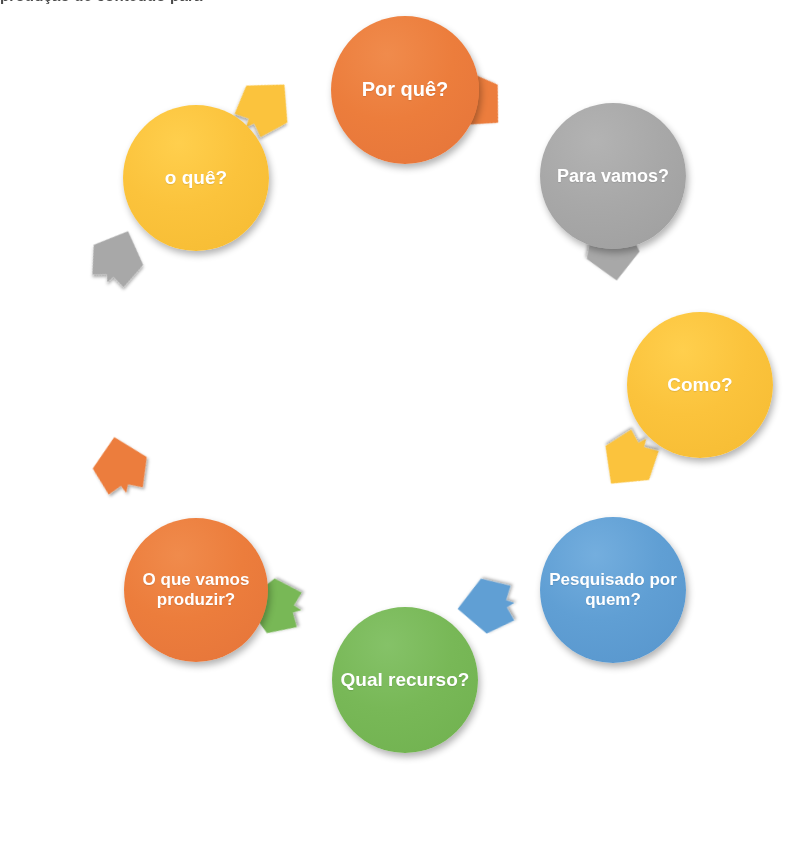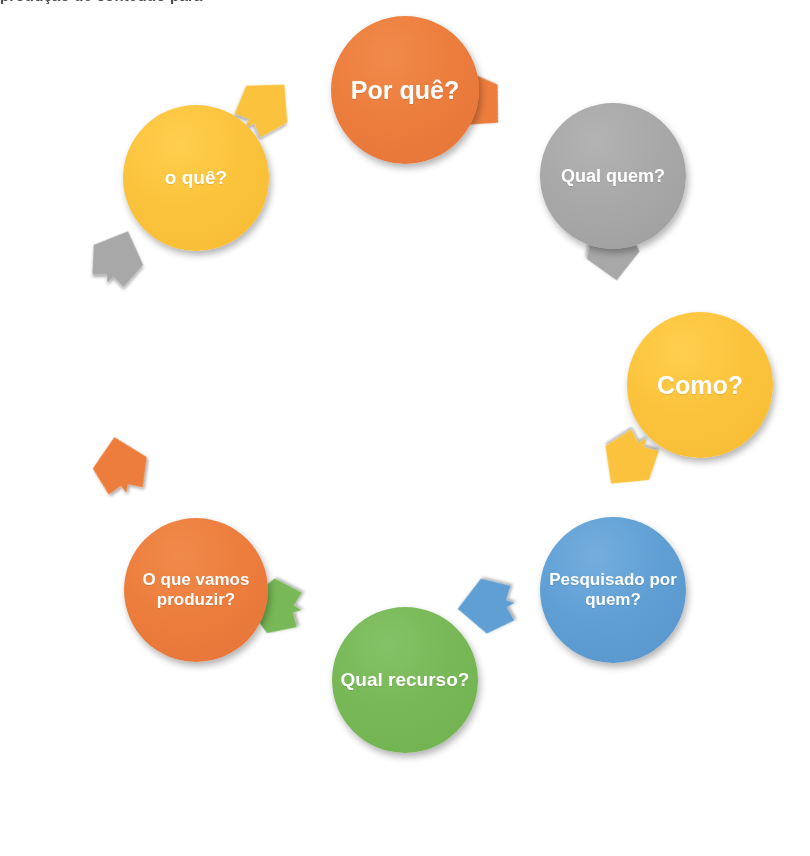--- a/index.html
+++ b/index.html
@@ -157,27 +157,27 @@
       <svg viewBox="0 0 100 100">
         <defs>
           <filter id="arrow-shadow-7" x="-40%" y="-40%" width="200%" height="200%">
             <feDropShadow dx="2" dy="4" stdDeviation="3" flood-color="#000000" flood-opacity="0.34"></feDropShadow>
           </filter>
         </defs>
         <path d="M50 4 L96 48 L79 96 L56 86 L50 99 L44 86 L21 96 L4 48 Z" fill="#a8a8a8" filter="url(#arrow-shadow-7)"></path>
       </svg>
     </div>
     <div class="cycle-node tone-orange" style="width: 148px; height: 148px; left: 331px; top: 16px;">
-      <span class="node-label" style="font-size: 25px;">Por quê?</span>
+      <span class="node-label" style="font-size: 20px;">Por quê?</span>
     </div>
     <div class="cycle-node tone-gray" style="width: 146px; height: 146px; left: 540px; top: 103px;">
-      <span class="node-label" style="font-size: 18px;">Qual quem?</span>
+      <span class="node-label" style="font-size: 18px;">Para vamos?</span>
     </div>
     <div class="cycle-node tone-yellow" style="width: 146px; height: 146px; left: 627px; top: 312px;">
-      <span class="node-label" style="font-size: 25px;">Como?</span>
+      <span class="node-label" style="font-size: 19px;">Como?</span>
     </div>
     <div class="cycle-node tone-blue" style="width: 146px; height: 146px; left: 540px; top: 517px; justify-content: flex-end;">
       <span class="node-label" style="font-size: 17px;">Pesquisado por quem?</span>
     </div>
     <div class="cycle-node tone-green" style="width: 146px; height: 146px; left: 332px; top: 607px;">
       <span class="node-label" style="font-size: 19px;">Qual recurso?</span>
     </div>
     <div class="cycle-node tone-orange" style="width: 144px; height: 144px; left: 124px; top: 518px;">
       <span class="node-label" style="font-size: 17px;">O que vamos produzir?</span>
     </div>

